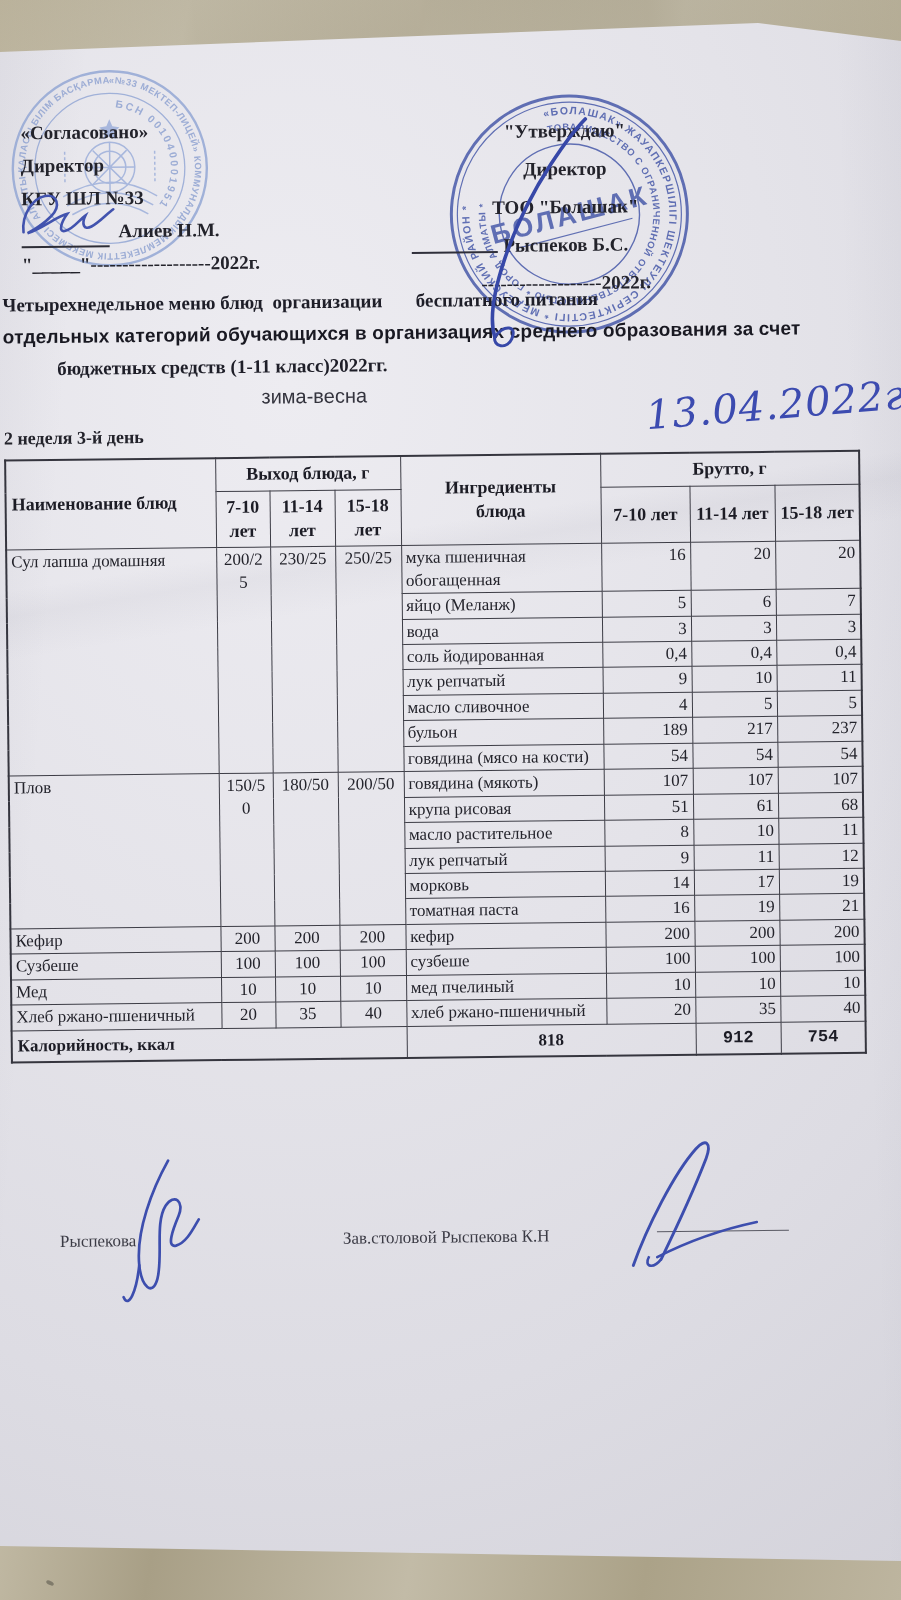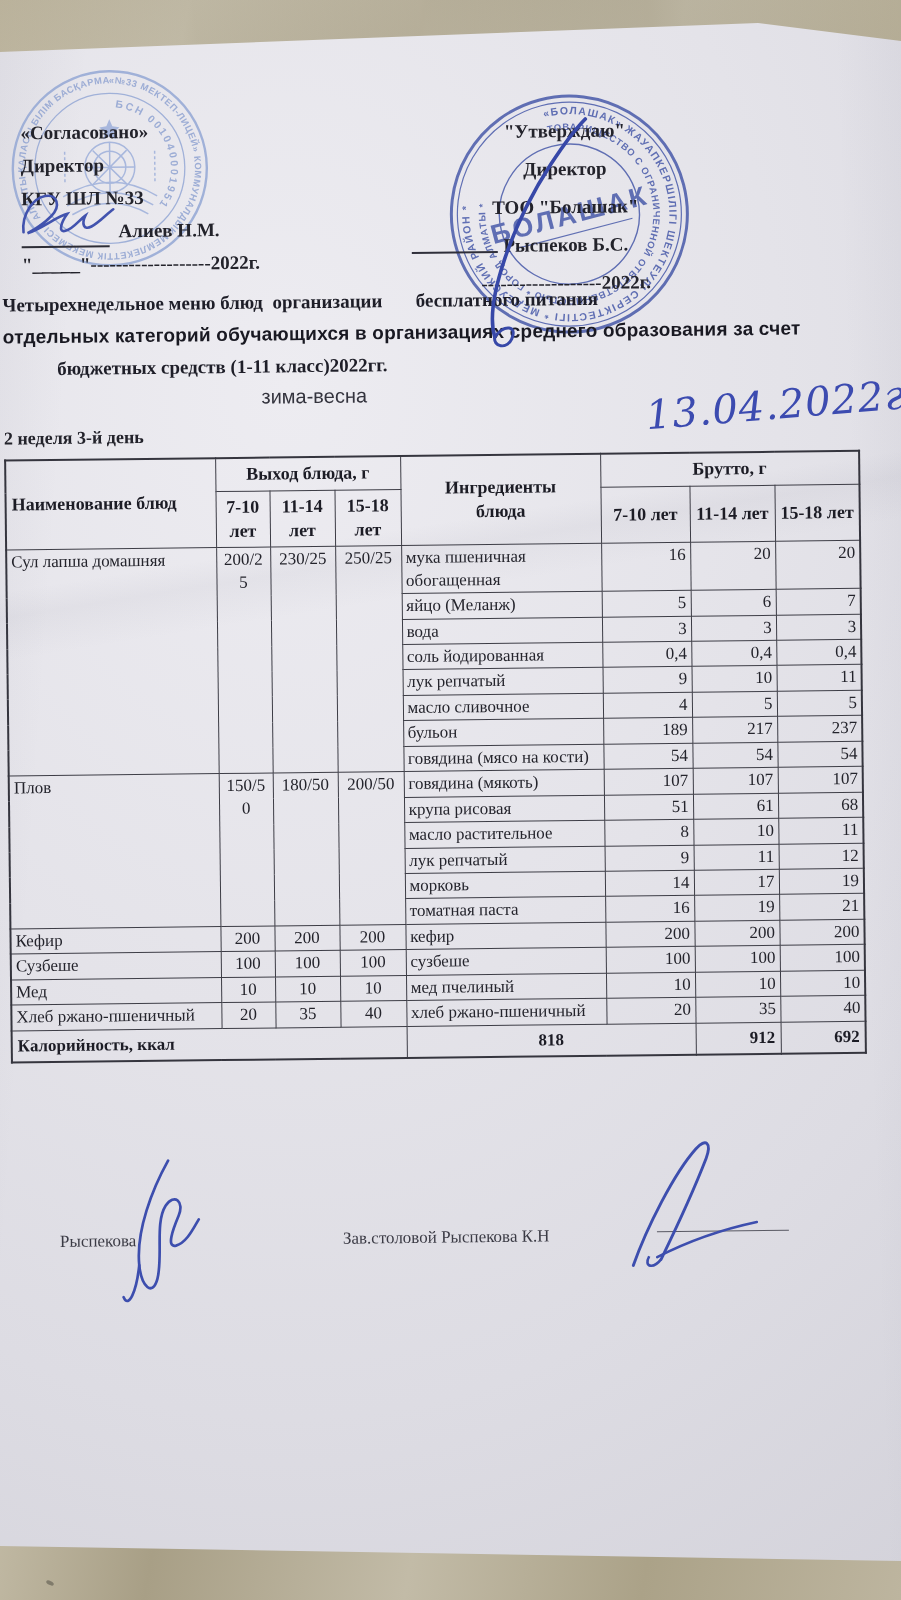--- a/index.html
+++ b/index.html
@@ -61,21 +61,21 @@
   .menu-table thead th{font-weight:bold;font-size:18px;text-align:center;vertical-align:middle;padding:4px 2px;color:#1c1c25;}
   .menu-table thead th.name-col{text-align:left;padding-left:5px;}
   .ingr-head{display:block;width:122px;margin:0 auto;}
   .dish-col{text-align:left;padding-left:5px;padding-right:36px;}
   .out-col{text-align:center;word-break:break-all;}
   .ing-col{text-align:left;padding-left:6px;padding-right:28px;}
   .val-col{text-align:right;padding-right:5px;}
   .menu-table tfoot td{font-weight:bold;padding:4px 5px;color:#1c1c25;}
   .cal-label{text-align:left;}
   .cal-mid{text-align:center;}
-  .cal-val{text-align:right;}
+  .cal-val{text-align:center;font-family:Liberation Mono, monospace;}
 
   
   .footer-label{position:absolute;font-size:17px;color:#3b3b45;z-index:4;}
   .footer-nurse{left:55px;top:1228px;}
   .footer-manager{left:338px;top:1228px;}
   .manager-underline{position:absolute;left:652px;top:1234px;width:132px;border-bottom:1.6px solid #595963;z-index:4;}
 
   svg text{font-family:"Liberation Sans",sans-serif;}
 </style>
 </head>
@@ -331,21 +331,21 @@
               <td class="val-col">20</td>
               <td class="val-col">35</td>
               <td class="val-col">40</td>
             </tr>
           </tbody>
         <tfoot>
           <tr>
             <td colspan="4" class="cal-label">Калорийность, ккал</td>
             <td colspan="2" class="cal-mid">818</td>
             <td class="cal-val">912</td>
-            <td class="cal-val">692</td>
+            <td class="cal-val">754</td>
           </tr>
         </tfoot>
       </table>
 
       <div class="footer-label footer-nurse">Рыспекова</div>
       <div class="footer-label footer-manager">Зав.столовой Рыспекова К.Н</div>
       <div class="manager-underline"></div>
 
       <svg class="ink-overlay sig-nurse" width="122" height="162" viewBox="0 0 122 162">
         <path d="M64,8 C48,36 31,78 34,112 C36,134 47,144 52,126 C58,104 50,70 61,53 C70,40 80,49 74,63 C68,77 61,95 71,93 C82,90 89,75 94,67" fill="none" stroke="#3d4eae" stroke-width="2.7" stroke-linecap="round"></path>

